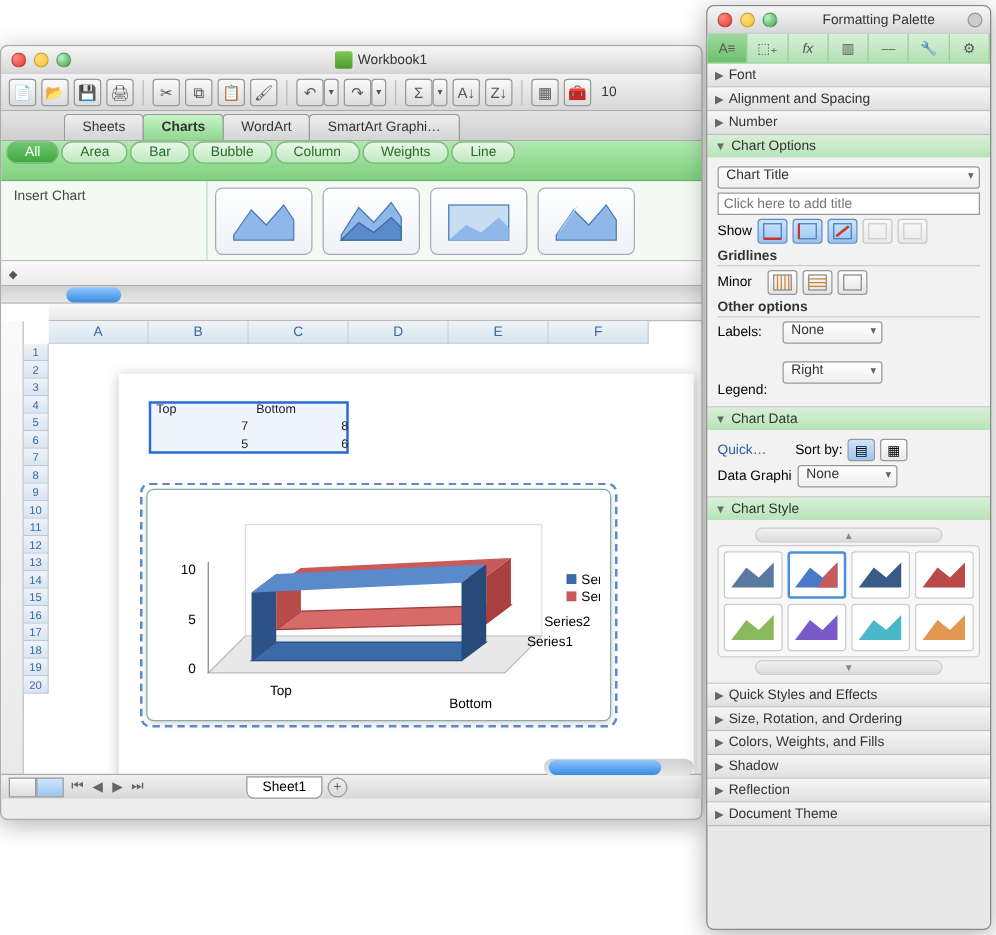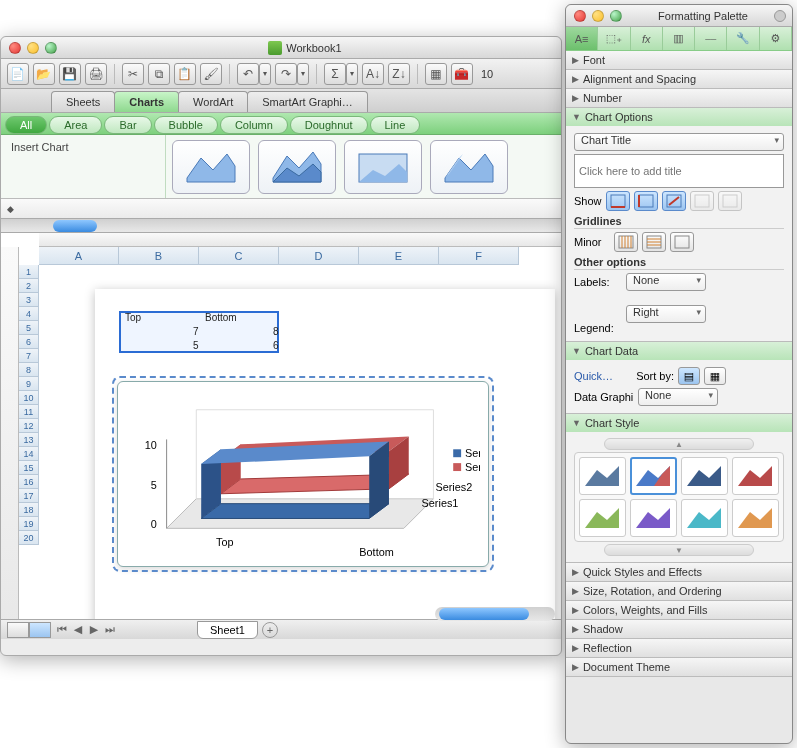--- a/index.html
+++ b/index.html
@@ -19,21 +19,21 @@
 .toolbar { height: 30px; background: linear-gradient(#f2f2f2, #d8d8d8); border-bottom: 1px solid #aaa; display: flex; align-items: center; padding: 0 6px; gap: 4px; }
 .tool-btn { width: 22px; height: 22px; background: linear-gradient(#fafafa,#dcdcdc); border: 1px solid #999; border-radius: 3px; display: flex; align-items: center; justify-content: center; font-size: 12px; color: #555; }
 .tool-sep { width: 1px; height: 20px; background: #bbb; margin: 0 3px; }
 .tool-dd { display: flex; }
 .tool-dd .dd { width: 12px; border-left: 1px solid #999; font-size: 8px; }
 
 .ribbon-tabs { height: 24px; background: linear-gradient(#e4e4e4, #cfcfcf); border-bottom: 1px solid #aaa; display: flex; align-items: flex-end; padding-left: 50px; gap: 0; }
 .rtab { padding: 4px 14px; background: linear-gradient(#eee,#d5d5d5); border: 1px solid #999; border-bottom: none; border-radius: 4px 4px 0 0; margin-right: -1px; color: #333; }
 .rtab.active { background: linear-gradient(#c8f5c8, #8ed88e); font-weight: bold; }
 
-.category-bar { height: 22px; background: linear-gradient(#b0e8b0, #7dd07d); border-bottom: 1px solid #6ab06a; display: flex; align-items: flex-end; padding: 0 4px; gap: 2px; }
+.category-bar { height: 32px; background: linear-gradient(#b0e8b0, #7dd07d); border-bottom: 1px solid #6ab06a; display: flex; align-items: flex-start; padding: 0 4px; gap: 2px; }
 .cat-pill { padding: 2px 14px; background: linear-gradient(#e8f8e8, #c0e8c0); border: 1px solid #7ab87a; border-radius: 10px; color: #2a6a2a; }
 .cat-pill.active { background: linear-gradient(#6ec86e, #3fa83f); color: #fff; }
 
 .ribbon-body { height: 64px; background: #f4f9f4; border-bottom: 1px solid #bbb; display: flex; }
 .ribbon-label { width: 165px; padding: 6px 10px; color: #444; border-right: 1px solid #c0dcc0; }
 .chart-thumbs { flex: 1; display: flex; align-items: center; gap: 8px; padding: 4px 6px; }
 .chart-thumb { width: 78px; height: 54px; background: linear-gradient(#fff,#eef2f6); border: 1px solid #aab; border-radius: 6px; display: flex; align-items: center; justify-content: center; }
 .chart-thumb svg { width: 56px; height: 38px; }
 
 .formula-bar { height: 20px; background: linear-gradient(#fafafa,#ebebeb); border-bottom: 1px solid #aaa; display: flex; align-items: center; padding: 0 6px; gap: 6px; color: #555; }
@@ -81,21 +81,21 @@
 .pal-tab.active { background: linear-gradient(#9ed89e,#6cc06c); }
 .pal-section { border-bottom: 1px solid #bbb; }
 .pal-head { height: 18px; background: linear-gradient(#f6f6f6,#e0e0e0); display: flex; align-items: center; padding: 0 6px; gap: 4px; color: #333; }
 .pal-head.open { background: linear-gradient(#d8f0d8,#b8e4b8); }
 .tri { font-size: 9px; color: #666; }
 .pal-body { padding: 4px 8px; background: #f2f2f2; }
 .pal-group-label { font-weight: bold; color: #333; border-bottom: 1px solid #ccc; margin: 4px 0 3px; padding-bottom: 1px; }
 .pal-row { display: flex; align-items: center; gap: 4px; margin: 3px 0; }
 .pal-select { flex: 1; height: 18px; background: linear-gradient(#fff,#eee); border: 1px solid #999; border-radius: 3px; padding: 0 18px 0 6px; position: relative; color: #333; }
 .pal-select::after { content: "▾"; position: absolute; right: 4px; top: 1px; font-size: 9px; color: #666; }
-.pal-input { flex: 1; height: 18px; background: #fff; border: 1px solid #999; padding: 16px 4px; color: #666; }
+.pal-input { flex: 1; height: 18px; background: #fff; border: 1px solid #999; padding: 0 4px; color: #666; }
 .axis-btn, .grid-btn { width: 24px; height: 20px; background: linear-gradient(#fff,#e4e4e4); border: 1px solid #999; border-radius: 3px; display: inline-flex; align-items: center; justify-content: center; }
 .axis-btn.active, .grid-btn.active { background: linear-gradient(#cde6ff,#9cc5f0); border-color: #5a8acb; }
 .axis-btn svg, .grid-btn svg { width: 16px; height: 14px; }
 .style-grid { display: grid; grid-template-columns: repeat(4, 1fr); gap: 4px; padding: 4px; background: #f8f8f8; border: 1px solid #ccc; border-radius: 4px; }
 .style-sw { height: 38px; background: #fff; border: 1px solid #ccc; border-radius: 3px; display: flex; align-items: center; justify-content: center; }
 .style-sw.active { border: 2px solid #4a90d9; }
 .style-sw svg { width: 40px; height: 28px; }
 .sortby-btn { width: 22px; height: 18px; border: 1px solid #999; border-radius: 3px; background: linear-gradient(#fff,#e8e8e8); display:inline-flex; align-items:center; justify-content:center; }
 .sortby-btn.active { background: linear-gradient(#cde6ff,#9cc5f0); }
 .pal-scroll-cap { height: 12px; background: linear-gradient(#f0f0f0,#dcdcdc); border: 1px solid #ccc; border-radius: 6px; margin: 2px 30px; display:flex; align-items:center; justify-content:center; font-size:8px; color:#888; }
@@ -154,21 +154,21 @@
     <div class="rtab">WordArt</div>
     <div class="rtab">SmartArt Graphi…</div>
   </div>
 
   <div class="category-bar">
     <div class="cat-pill active">All</div>
     <div class="cat-pill">Area</div>
     <div class="cat-pill">Bar</div>
     <div class="cat-pill">Bubble</div>
     <div class="cat-pill">Column</div>
-    <div class="cat-pill">Doughnut</div>
+    <div class="cat-pill">Weights</div>
     <div class="cat-pill">Line</div>
   </div>
 
   <div class="ribbon-body">
     <div class="ribbon-label">Insert Chart</div>
     <div class="chart-thumbs">
       <div class="chart-thumb">
           <svg viewBox="0 0 56 38">
             <polygon points="4,30 18,10 30,22 44,6 52,18 52,34 4,34" fill="#8fb8e8" stroke="#4a7ab8"></polygon>
           </svg>

